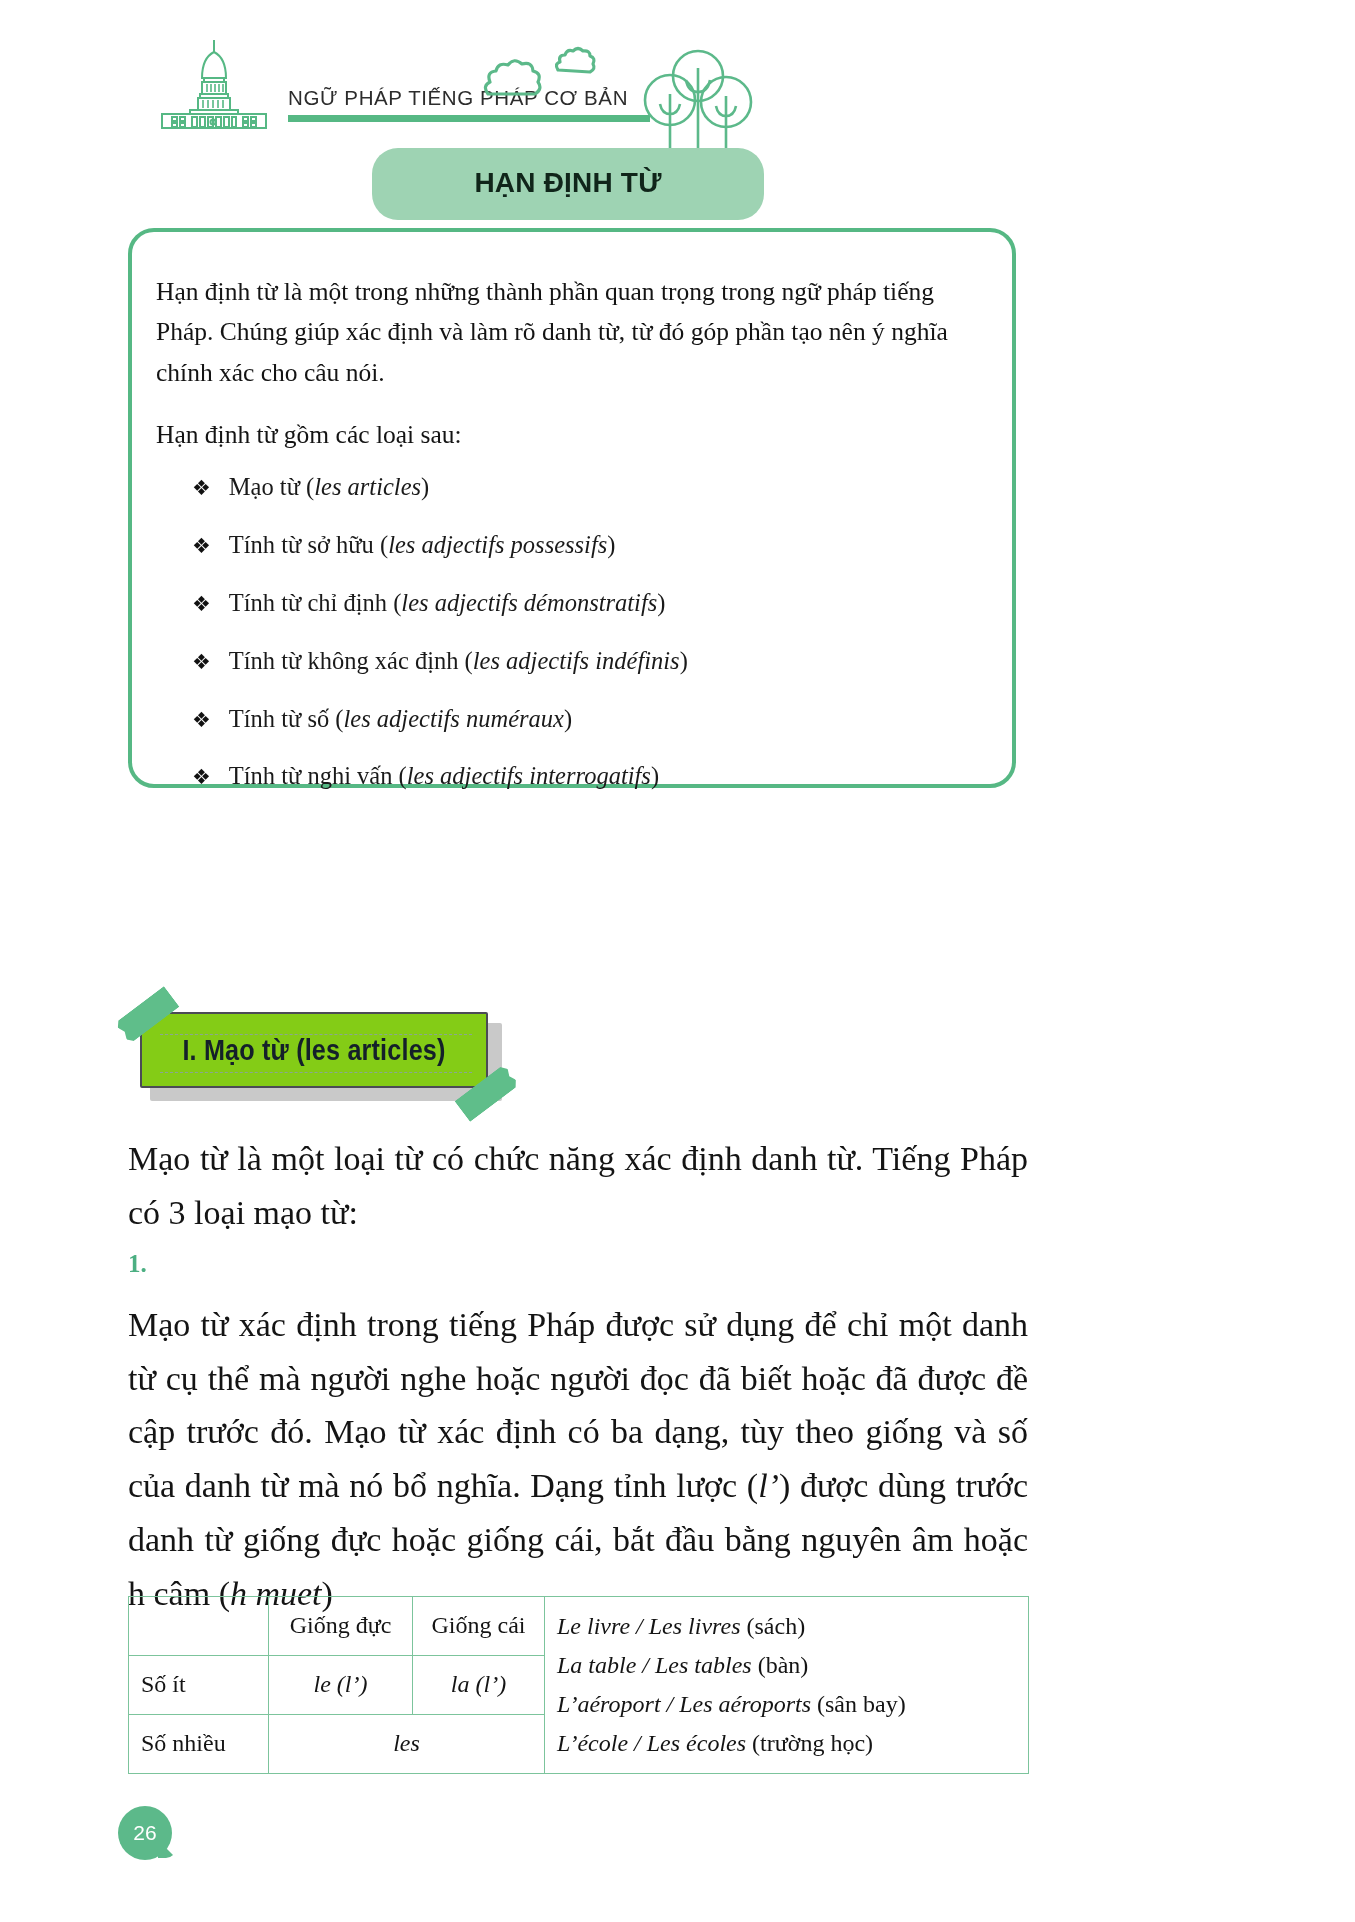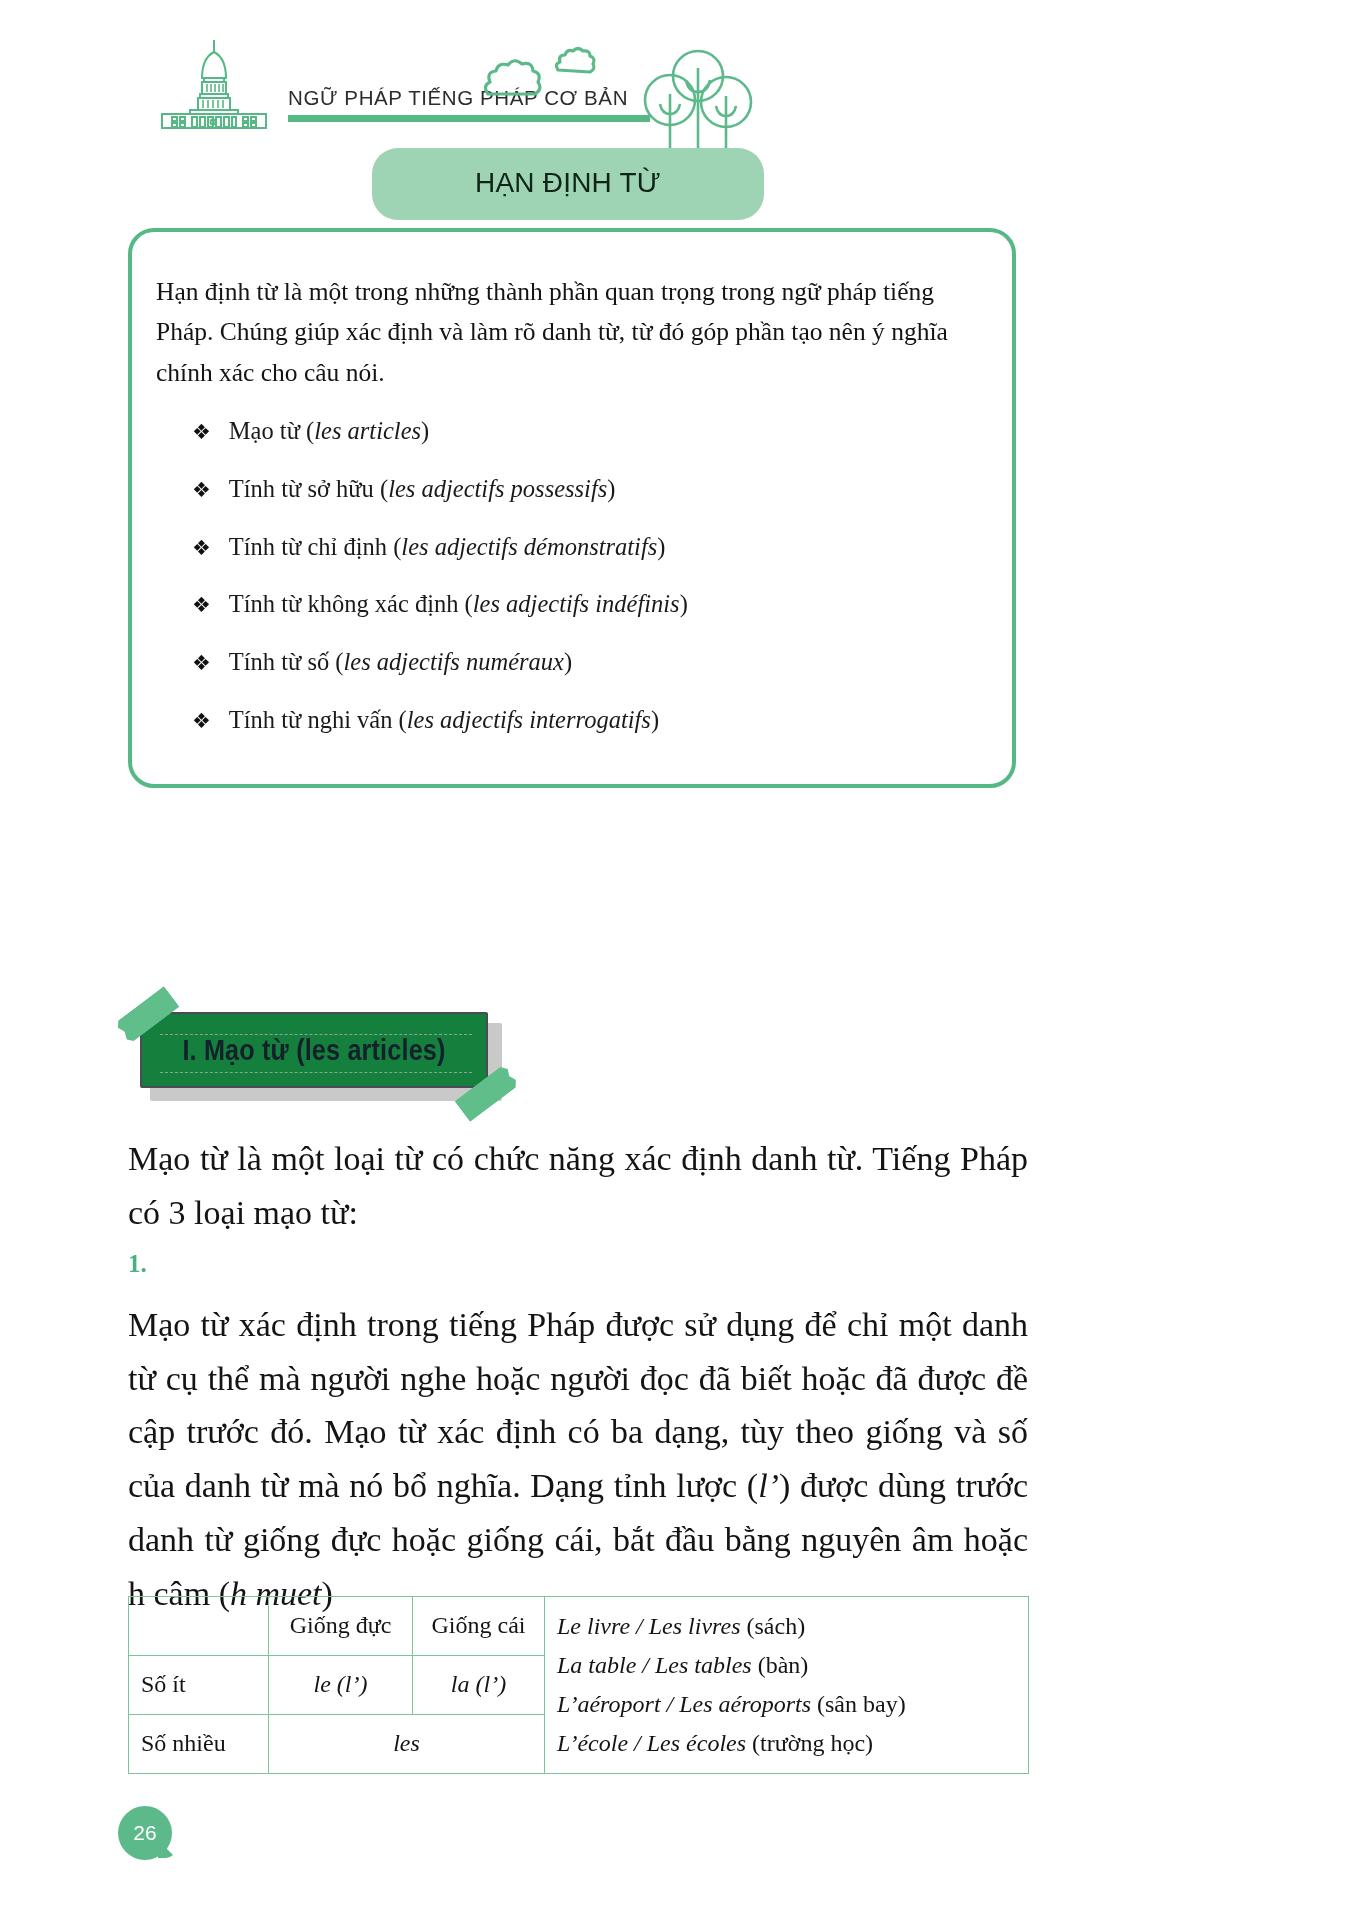--- a/index.html
+++ b/index.html
@@ -53,21 +53,21 @@
     left: 372px; top: 148px;
     width: 392px;
     padding: 18px 26px 20px;
     background: #9ed3b3;
     border-radius: 26px;
     text-align: center;
     z-index: 3;
   }
   .title-pill .t1, .title-pill .t2 {
     font-family: "Liberation Sans", "DejaVu Sans", sans-serif;
-    font-weight: normal;
+    font-weight: bold;
     color: #10251a;
     line-height: 1.2;
     letter-spacing: 0.2px;
   }
   .title-pill .t1 { font-size: 28px; }
   .title-pill .t2 { font-size: 28px; }
 
   
   .intro-box {
     position: absolute;
@@ -122,21 +122,21 @@
     position: absolute;
     left: 10px; top: 11px;
     width: 352px; height: 78px;
     background: #c9c9c9;
     border-radius: 2px;
   }
   .tape-box {
     position: absolute;
     left: 0; top: 0;
     width: 348px; height: 76px;
-    background: #15803d;
+    background: #84cc16;
     border: 2px solid #4b4b55;
     border-radius: 2px;
     overflow: hidden;
   }
   .tape-dash {
     position: absolute;
     left: 18px; right: 14px;
     border-top: 1.5px dashed #8aa594;
     height: 0;
   }
@@ -323,20 +323,21 @@
   </svg>
 </div>
 
 <div class="title-pill">
   <div class="t1">HẠN ĐỊNH TỪ</div>
 </div>
 
 <div class="intro-box">
   <div class="intro-content">
     <p class="intro-para">Hạn định từ là một trong những thành phần quan trọng trong ngữ pháp tiếng Pháp. Chúng giúp xác định và làm rõ danh từ, từ đó góp phần tạo nên ý nghĩa chính xác cho câu nói.</p>
+    <p class="intro-para intro-lead">Hạn định từ gồm các loại sau:</p>
     <ul class="bullet-list">
       <li class="bullet-item">
         <span class="bullet-mark">❖</span>
         <span class="bullet-text"><span>Mạo từ (</span><i>les articles</i><span>)</span></span>
       </li>
       <li class="bullet-item">
         <span class="bullet-mark">❖</span>
         <span class="bullet-text"><span>Tính từ sở hữu (</span><i>les adjectifs possessifs</i><span>)</span></span>
       </li>
       <li class="bullet-item">

